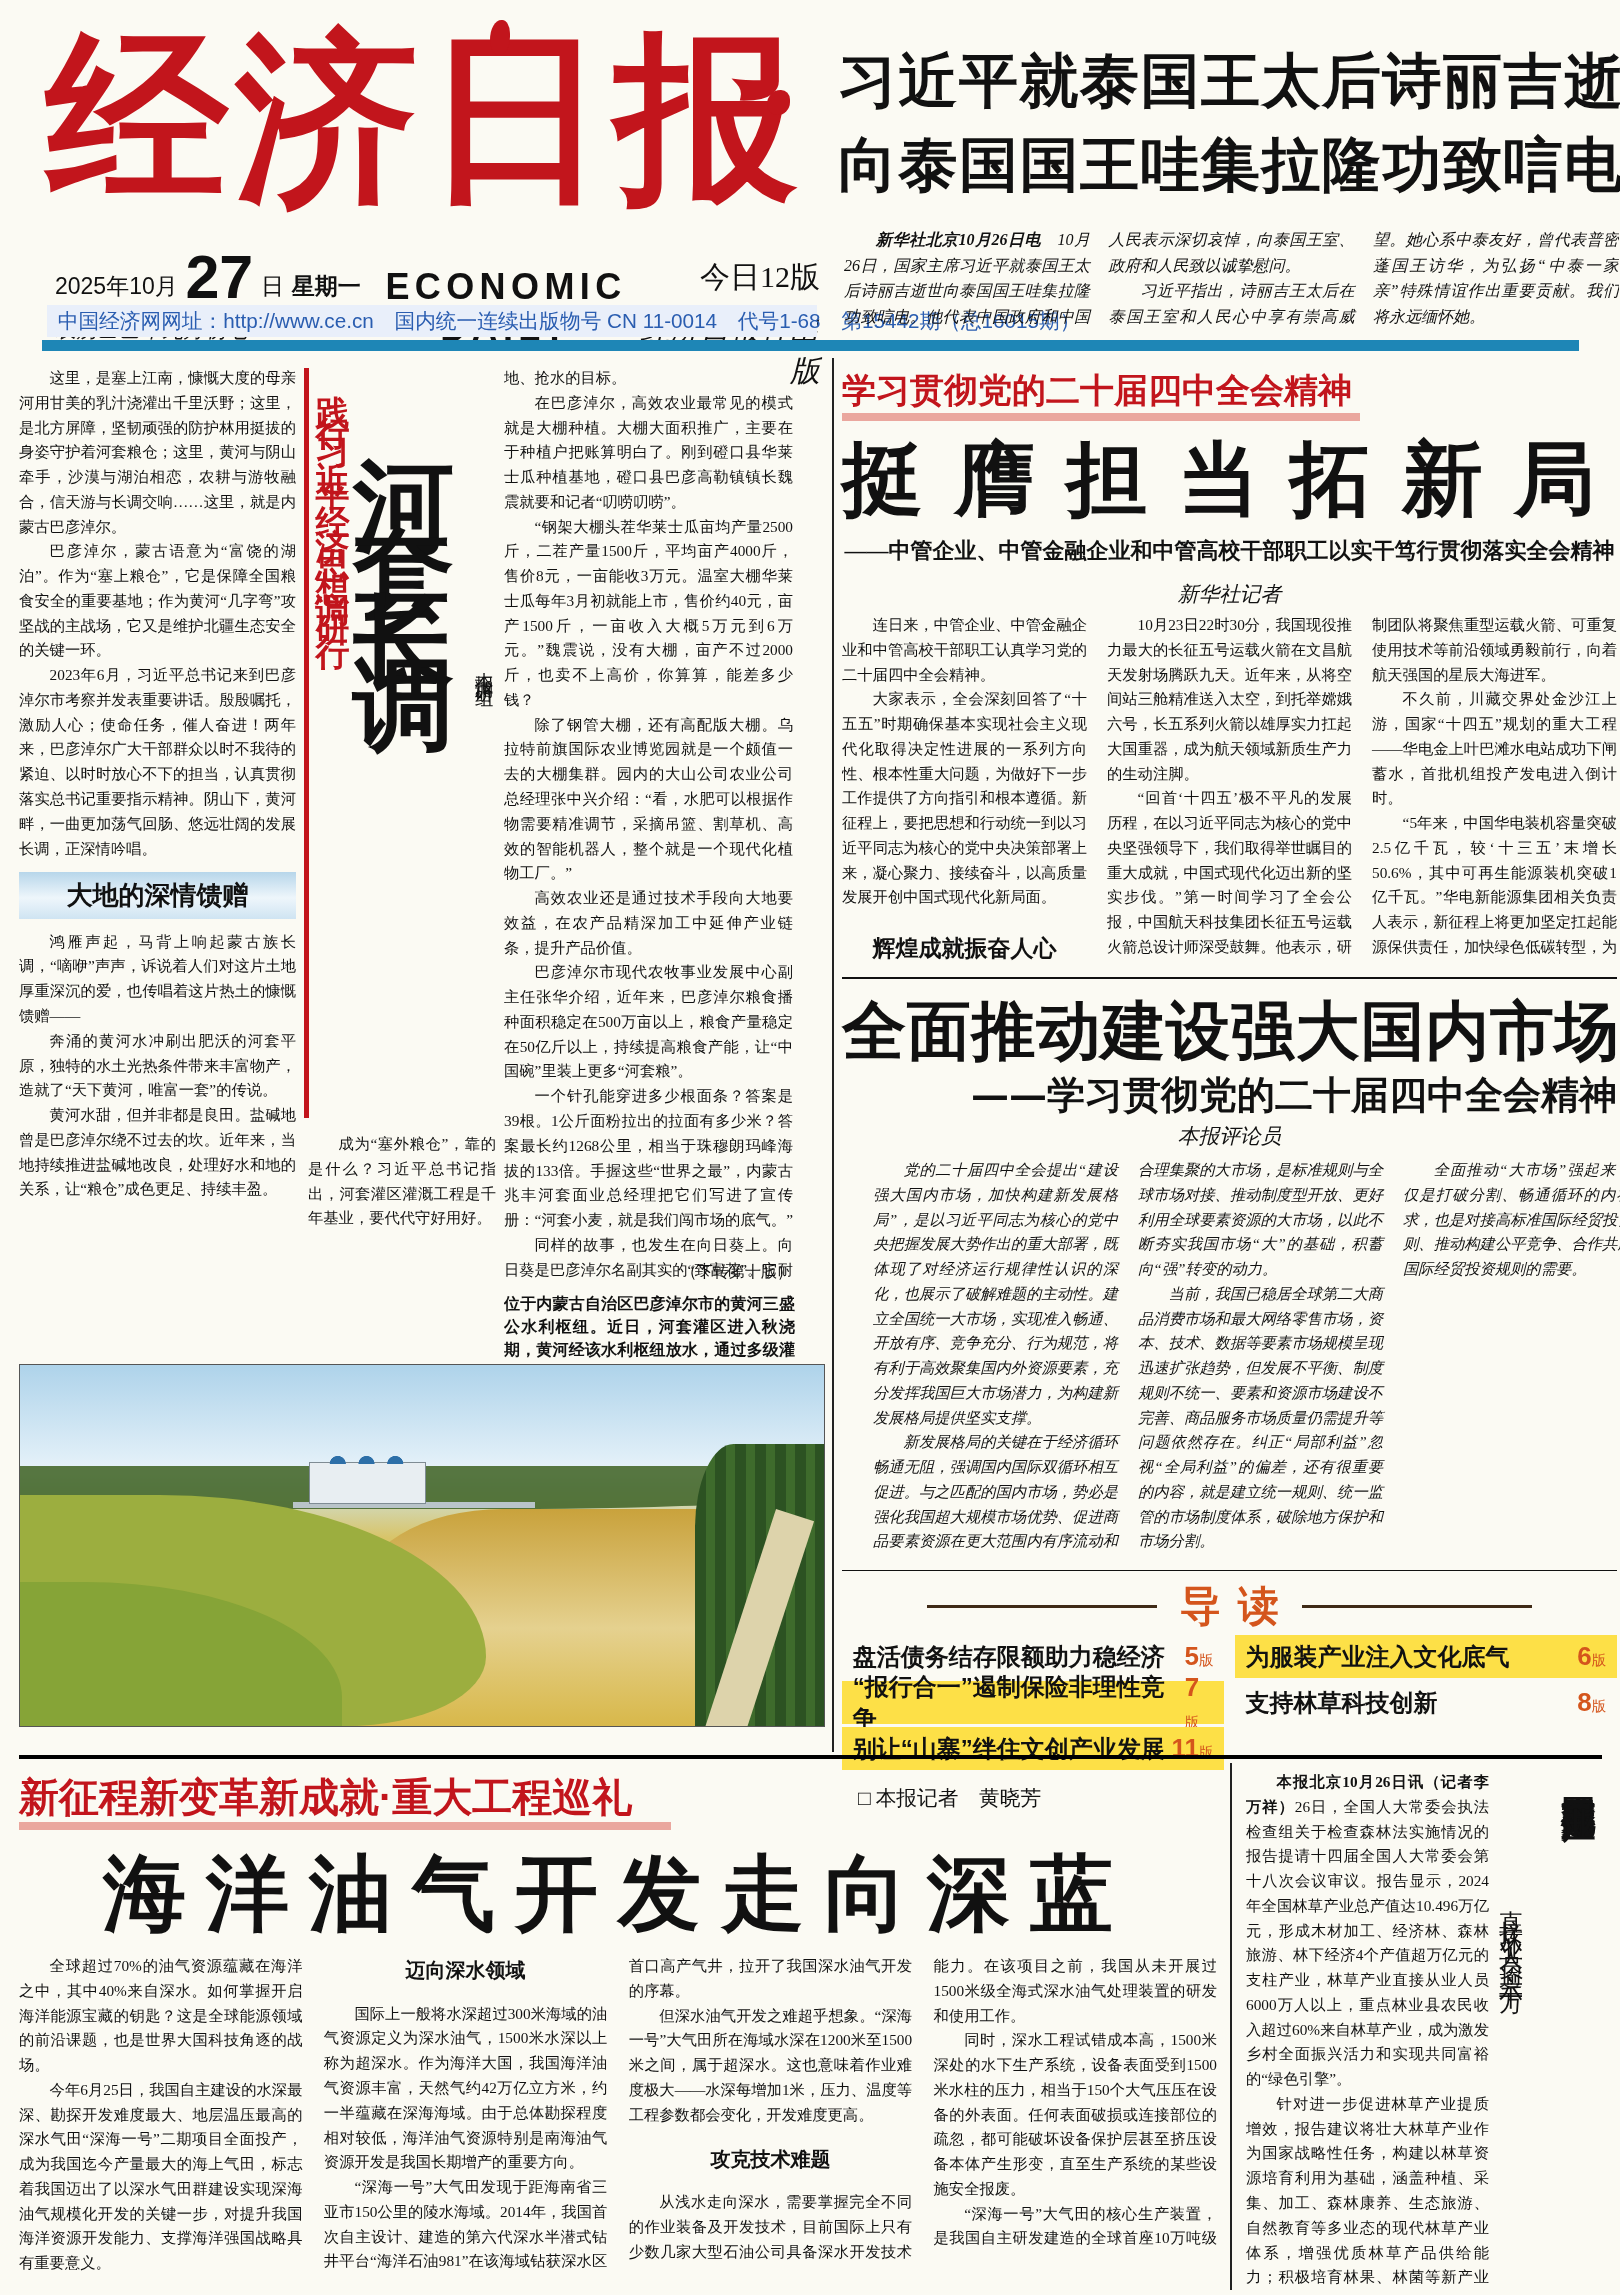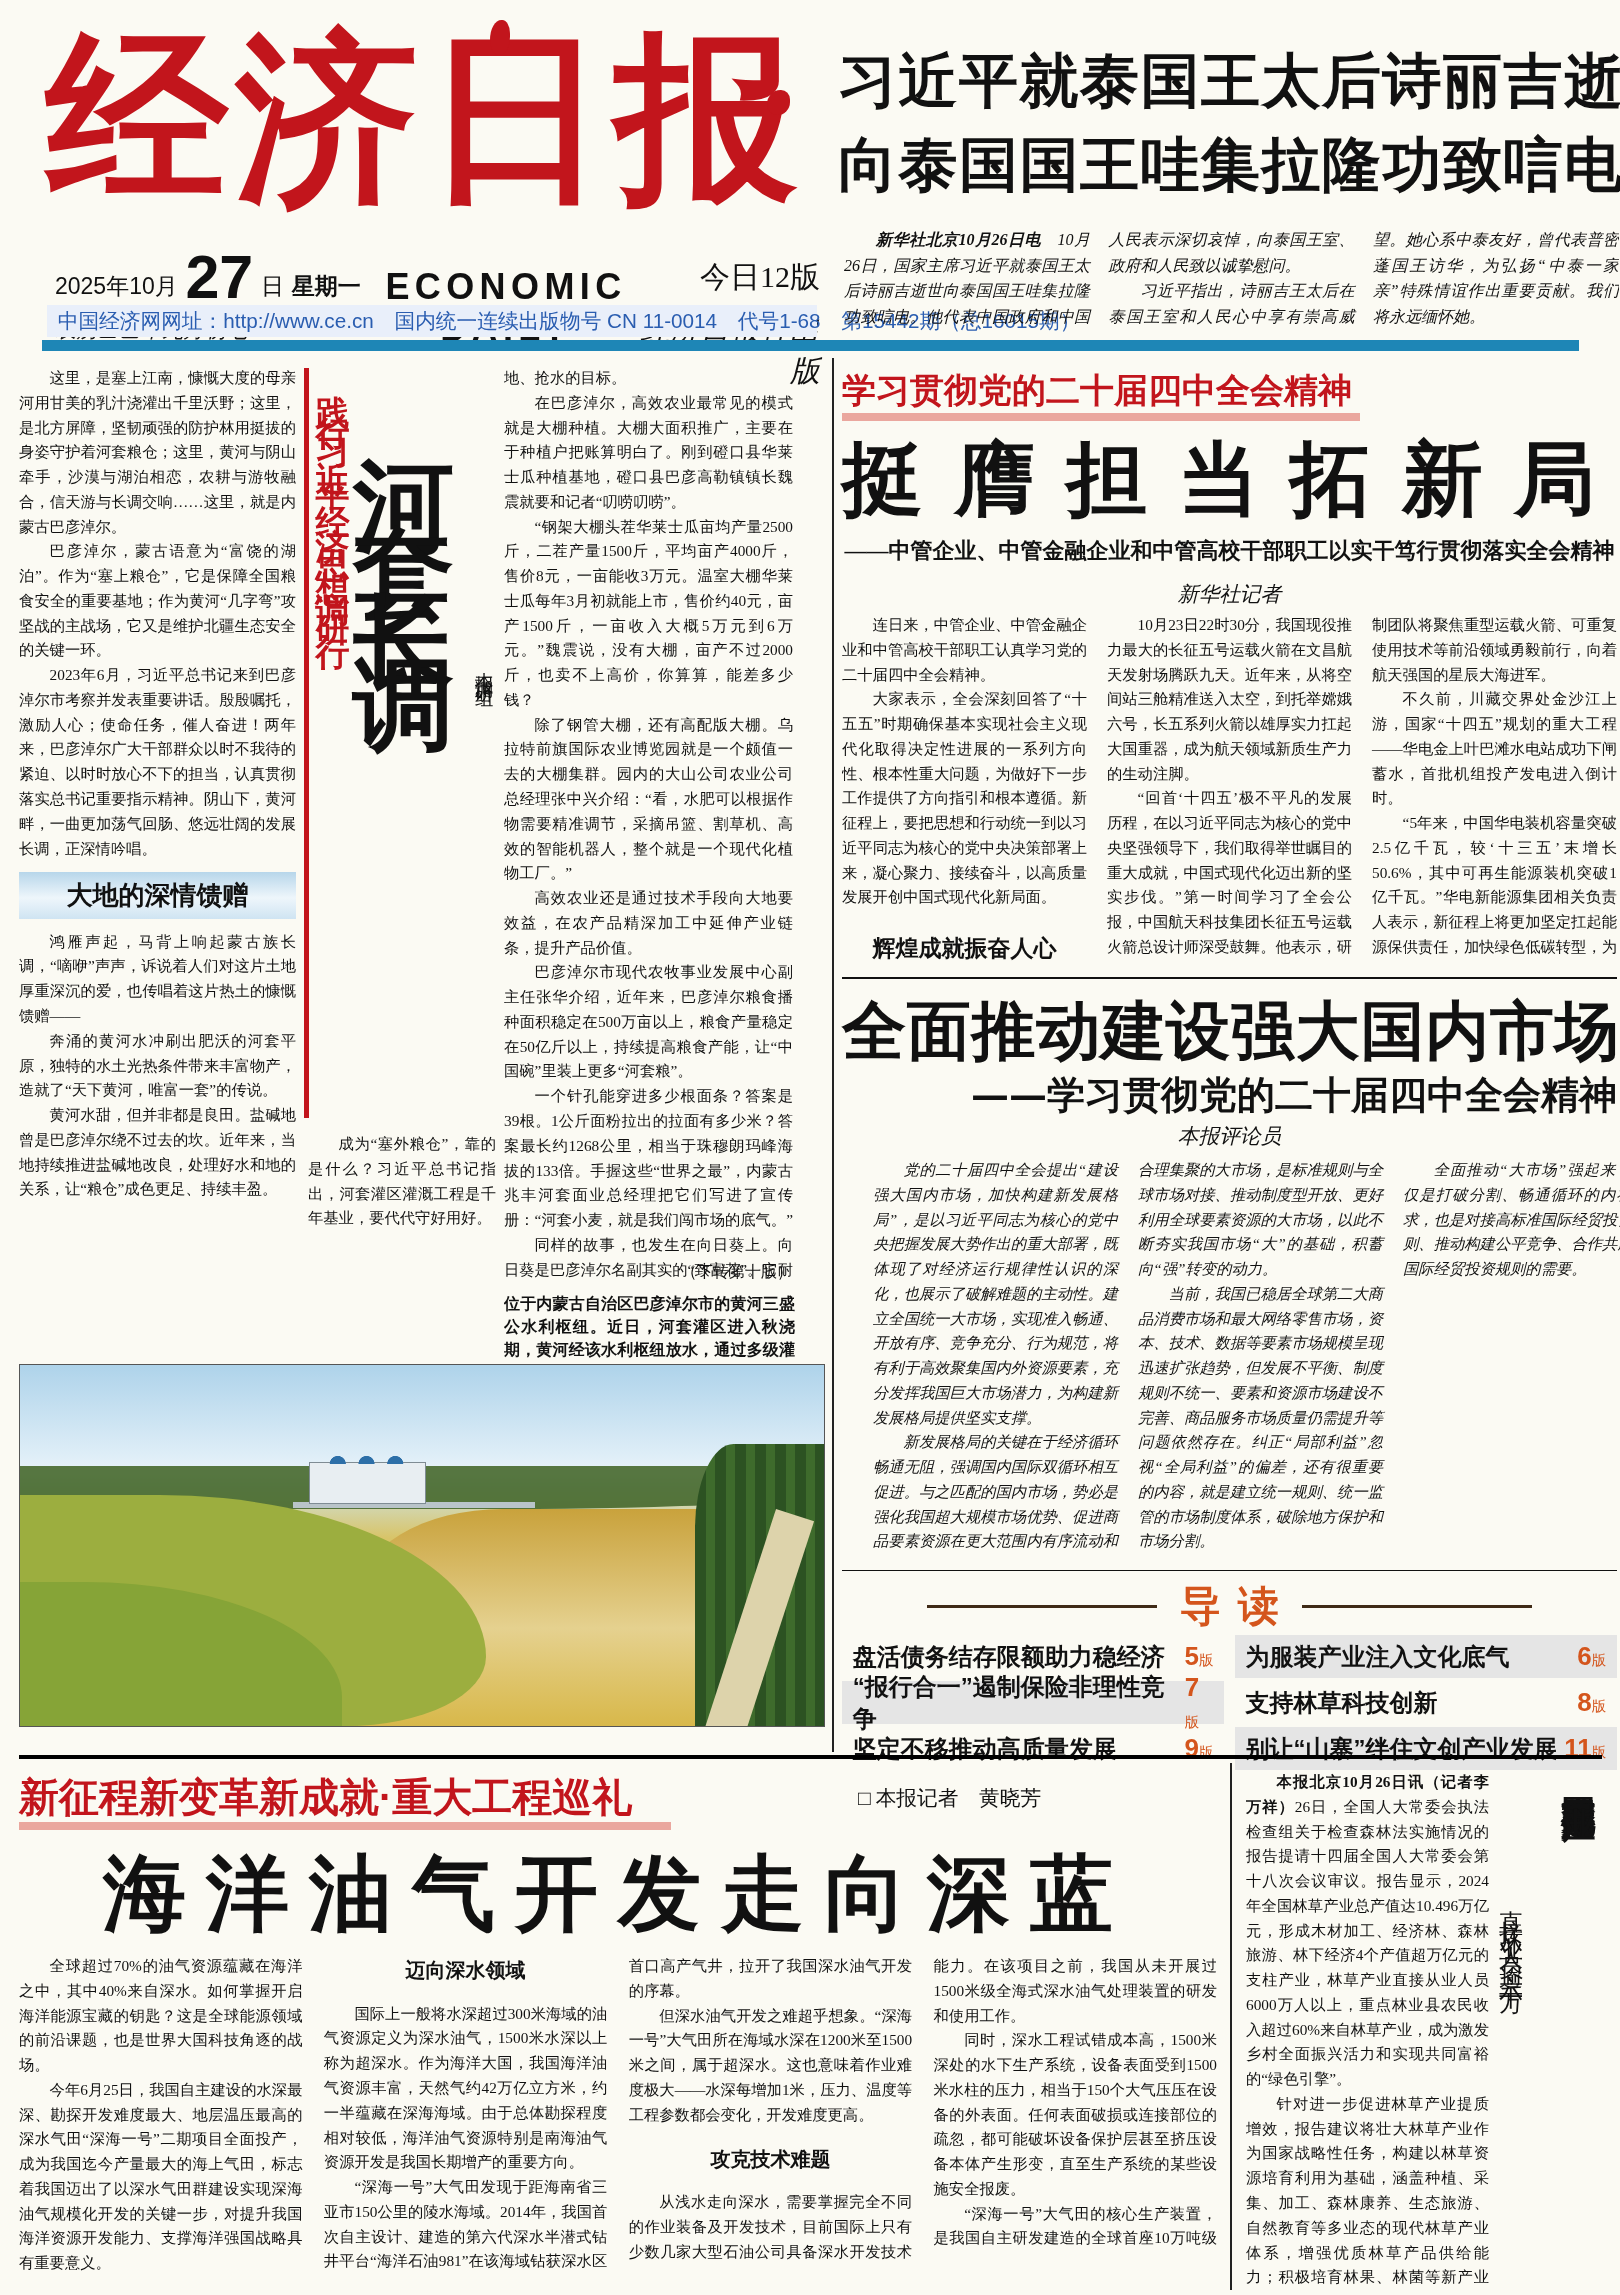--- a/index.html
+++ b/index.html
@@ -58,21 +58,21 @@
   .hr-thin{background:#111;height:1.5px;}
   .comm-headline{left:842px;top:988px;width:775px;text-align:center;font-family:"Liberation Sans",sans-serif;font-weight:bold;font-size:64px;letter-spacing:0.8px;white-space:nowrap;}
   .comm-sub{left:842px;top:1070px;width:775px;text-align:right;font-family:"DejaVu Serif",serif;font-weight:bold;font-size:38px;white-space:nowrap;}
   .comm-body{left:873px;top:1158px;width:775px;height:412px;column-count:3;column-gap:20px;column-fill:auto;font-style:italic;}
   
   .daodu-title-row{left:842px;top:1579px;width:775px;display:flex;align-items:center;justify-content:center;gap:23px;}
   .daodu-line{height:3.1px;background:#3f2a16;flex:1;max-width:230px;}
   .daodu-title{color:#d4551c;font-family:"Liberation Sans",sans-serif;font-weight:bold;font-size:41px;letter-spacing:17px;margin-right:-17px;}
   .daodu-grid{left:842px;top:1635px;width:775px;display:grid;grid-template-columns:1fr 1fr;grid-auto-rows:43px;column-gap:10.7px;row-gap:3.1px;}
   .daodu-item{display:flex;align-items:center;justify-content:space-between;padding:0 10.7px;font-family:"Liberation Sans",sans-serif;font-weight:bold;font-size:24px;}
-  .daodu-item.pink{background:#e5e5e5;}
+  .daodu-item.pink{background:#fde047;}
   .pagenum{color:#d4551c;font-size:26px;}
   .pagenum .ban{font-size:14.5px;font-weight:normal;}
   .black-bar{left:19px;top:1755px;width:1583px;height:3.8px;background:#000;}
   
   .marine-byline{left:858px;top:1784px;width:360px;font-size:20.7px;}
   .marine-headline{left:19px;top:1839px;width:1198px;text-align:center;font-family:"DejaVu Serif",serif;font-weight:bold;font-size:83px;letter-spacing:20px;margin-right:-20px;white-space:nowrap;}
   .marine-body{left:19px;top:1954px;width:1198px;height:335px;column-count:4;column-gap:21.4px;column-fill:auto;}
   .inner-sub2{font-weight:bold;font-family:"Liberation Sans",sans-serif;font-size:20px;text-align:center;text-indent:0;margin:15.3px 0;}
   .vline-bottom{left:1230px;top:1763px;width:1.5px;height:527px;background:#222;}
   .forest-body{left:1246px;top:1770px;width:243px;height:521px;font-size:15.3px;}
@@ -199,24 +199,20 @@
     <span>为服装产业注入文化底气</span>
     <span class="pagenum"><span>6</span><span class="ban">版</span></span>
   </div>
   <div class="daodu-item pink">
     <span>“报行合一”遏制保险非理性竞争</span>
     <span class="pagenum"><span>7</span><span class="ban">版</span></span>
   </div>
   <div class="daodu-item">
     <span>支持林草科技创新</span>
     <span class="pagenum"><span>8</span><span class="ban">版</span></span>
-  </div>
-  <div class="daodu-item">
-    <span>坚定不移推动高质量发展</span>
-    <span class="pagenum"><span>9</span><span class="ban">版</span></span>
   </div>
   <div class="daodu-item pink">
     <span>别让“山寨”绊住文创产业发展</span>
     <span class="pagenum"><span>11</span><span class="ban">版</span></span>
   </div>
 </div>
 <div class="abs black-bar"></div>
 
 <div class="abs kicker" style="left:19px;top:1770px;font-size:40px;">新征程新变革新成就·重大工程巡礼</div>
 <div class="abs kicker-bar" style="left:19px;top:1822px;width:652px;"></div>

